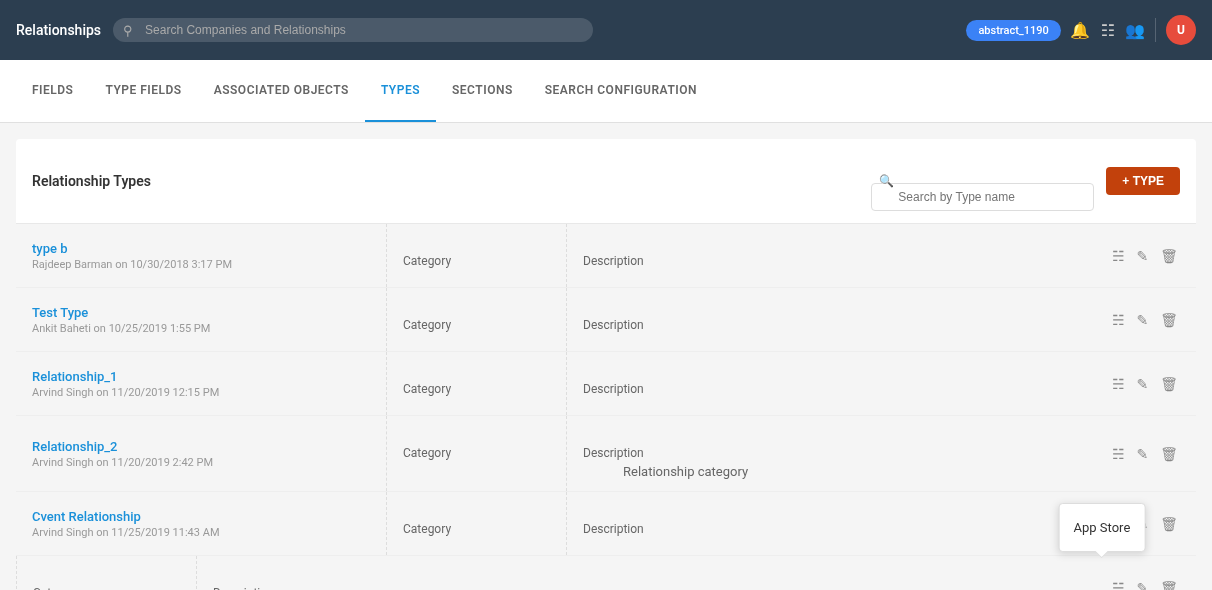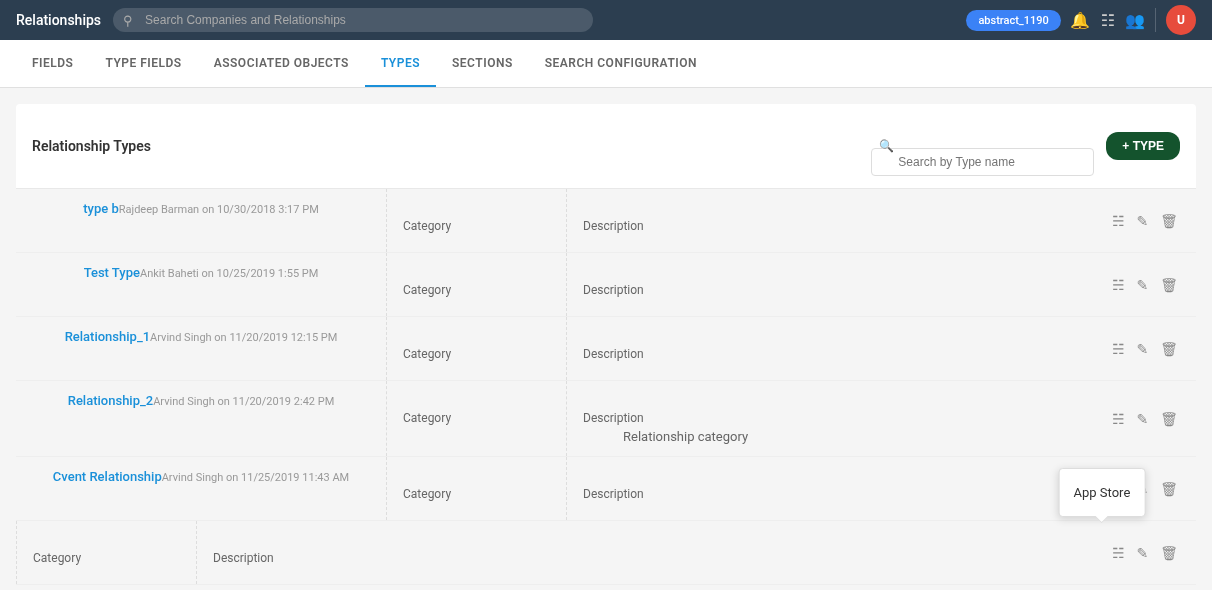--- a/index.html
+++ b/index.html
@@ -1,21 +1,21 @@
 <!DOCTYPE html>
 <html><head>
   <meta charset="utf-8">
   <style>
     * { box-sizing: border-box; margin: 0; padding: 0; }
     body { font-family: -apple-system, BlinkMacSystemFont, 'Segoe UI', Roboto, sans-serif; background: #f5f5f5; }
 
     
     .top-nav {
       background: #2c3e50;
-      height: 40px;
+      height: 60px;
       display: flex;
       align-items: center;
       padding: 0 16px;
       gap: 12px;
     }
     .app-title {
       color: #fff;
       font-size: 14px;
       font-weight: 500;
       white-space: nowrap;
@@ -82,21 +82,21 @@
       background: rgba(255,255,255,0.2);
     }
 
     
     .tab-bar {
       background: #fff;
       border-bottom: 1px solid #e0e0e0;
       display: flex;
       align-items: center;
       padding: 0 16px;
-      height: 48px;
+      height: 63px;
     }
     .tab-item {
       padding: 14px 16px;
       font-size: 12px;
       font-weight: 600;
       color: #666;
       cursor: pointer;
       letter-spacing: 0.5px;
       text-transform: uppercase;
       border-bottom: 2px solid transparent;
@@ -151,41 +151,41 @@
       padding: 6px 10px 6px 26px;
       border: 1px solid #ddd;
       border-radius: 4px;
       font-size: 12px;
       color: #999;
       outline: none;
       width: 223px;
       margin-top: 32px;
     }
     .btn-add-type {
-      background: #14532d;
+      background: #c2410c;
       color: #fff;
       border: none;
-      border-radius: 12px;
+      border-radius: 4px;
       padding: 7px 16px;
       font-size: 12px;
       font-weight: 600;
       cursor: pointer;
       white-space: nowrap;
     }
     .table-row {
       border-bottom: 1px solid #eee;
       display: flex;
       align-items: stretch;
       min-height: 64px;
     }
     .col-name {
       flex: 0 0 370px;
       padding: 12px 16px;
       display: flex;
-      flex-direction: row;
+      flex-direction: column;
       justify-content: center;
     }
     .col-category {
       flex: 0 0 180px;
       padding: 12px 16px;
       border-left: 1px dashed #ddd;
       display: flex;
       align-items: flex-start;
       justify-content: flex-start;
       padding-top: 18px;

